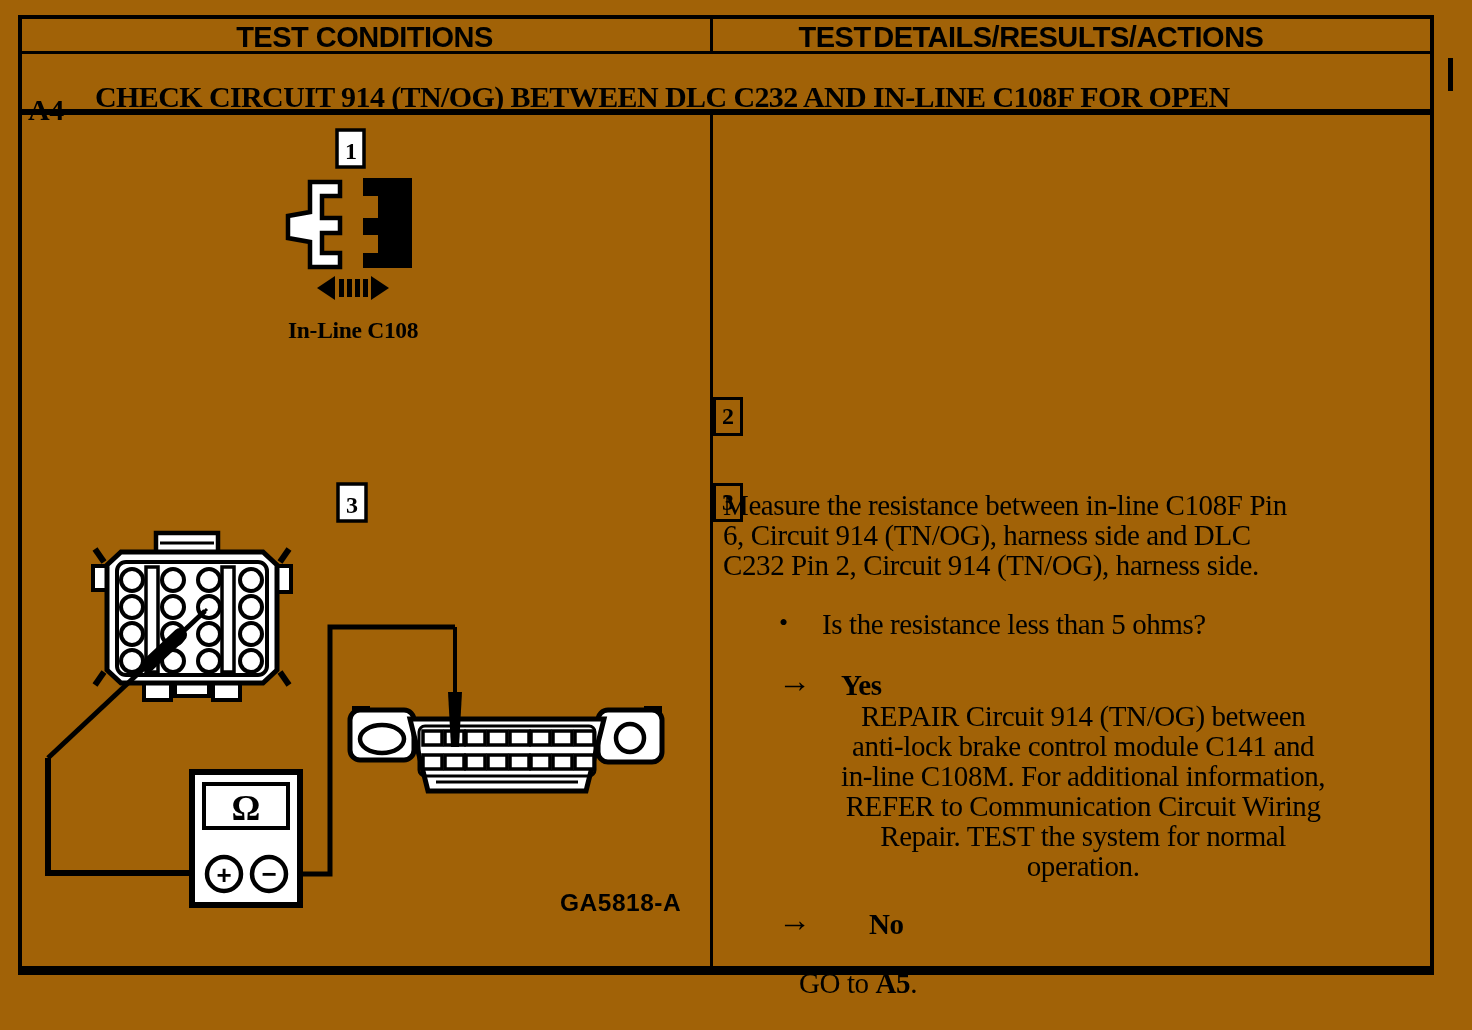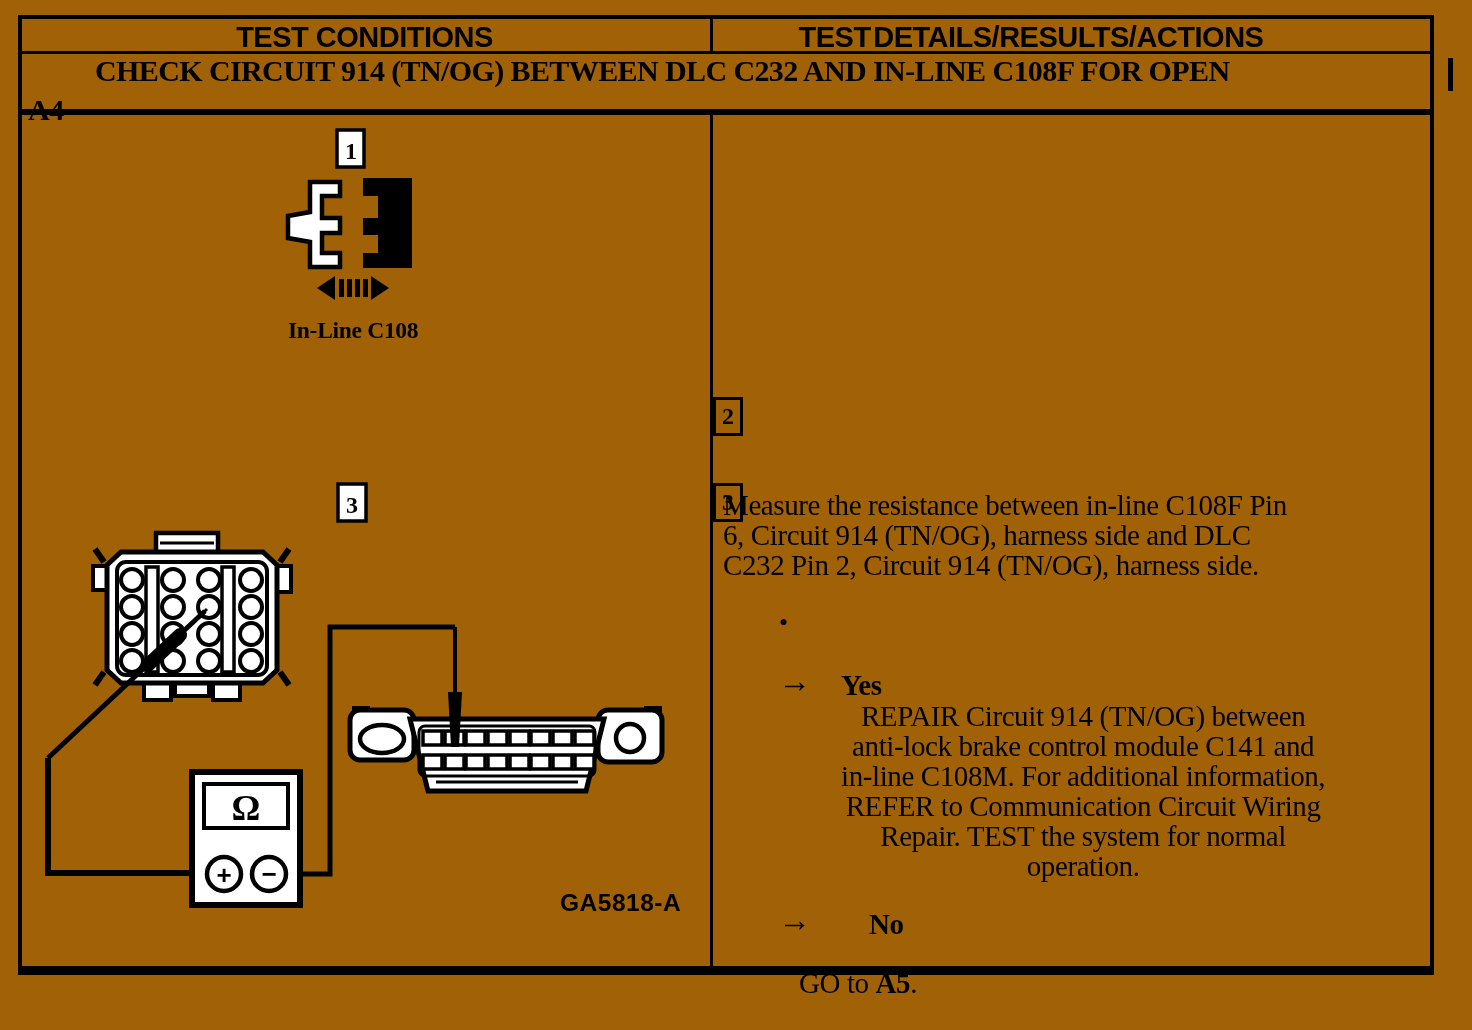--- a/index.html
+++ b/index.html
@@ -10,21 +10,21 @@
   
   .frame{position:absolute;left:18px;top:15px;width:1408px;height:951px;border:4px solid #000;}
   .hline{position:absolute;background:#000;}
   .vline{position:absolute;background:#000;}
   
   .hdr{position:absolute;top:21px;height:30px;font-family:"Liberation Sans","DejaVu Sans",sans-serif;
        font-weight:bold;font-size:29px;letter-spacing:-0.5px;text-align:center;white-space:nowrap;}
   .hdr-right{word-spacing:-5px;}
   
   .code{position:absolute;left:28px;top:70px;font-size:30px;font-weight:bold;letter-spacing:-0.5px;margin-top:23px;}
-  .title{position:absolute;left:95px;top:54px;font-size:30px;font-weight:600;letter-spacing:-0.6px;white-space:nowrap;font-family:Liberation Serif, serif;}
+  .title{position:absolute;left:95px;top:80px;font-size:30px;font-weight:600;letter-spacing:-0.6px;white-space:nowrap;font-family:Liberation Serif, serif;}
   
   .body-txt{font-size:29px;line-height:30px;letter-spacing:-0.4px;white-space:pre-line;}
   .numbox{position:absolute;width:24px;height:33px;border:3px solid #000;
           font-size:24px;font-weight:bold;text-align:center;line-height:33px;}
   .arrow{position:absolute;font-size:33px;line-height:30px;}
   .blabel{font-size:29px;font-weight:bold;letter-spacing:-0.4px;}
   .bullet{position:absolute;font-size:26px;line-height:30px;}
   svg text{font-family:"Liberation Serif","DejaVu Serif",serif;}
   .svg-sans{font-family:"Liberation Sans","DejaVu Sans",sans-serif !important;}
 </style>
@@ -170,20 +170,21 @@
   </svg>
 
   <div class="numbox" style="left:713px;top:397px;">2</div>
 
   <div class="numbox" style="left:713px;top:483px;">3</div>
   <div class="abs body-txt" style="left:723px;top:490px;">Measure the resistance between in-line C108F Pin
 6, Circuit 914 (TN/OG), harness side and DLC
 C232 Pin 2, Circuit 914 (TN/OG), harness side.</div>
 
   <div class="bullet" style="left:779px;top:608px;">•</div>
+  <div class="abs body-txt" style="left:822px;top:609px;">Is the resistance less than 5 ohms?</div>
 
   <div class="arrow" style="left:778px;top:666px;">→</div>
   <div class="abs blabel" style="left:841px;top:669px;">Yes</div>
   <div class="abs body-txt" style="left:841px;top:701px;text-align:center;">REPAIR Circuit 914 (TN/OG) between
 anti-lock brake control module C141 and
 in-line C108M. For additional information,
 REFER to Communication Circuit Wiring
 Repair. TEST the system for normal
 operation.</div>
 

